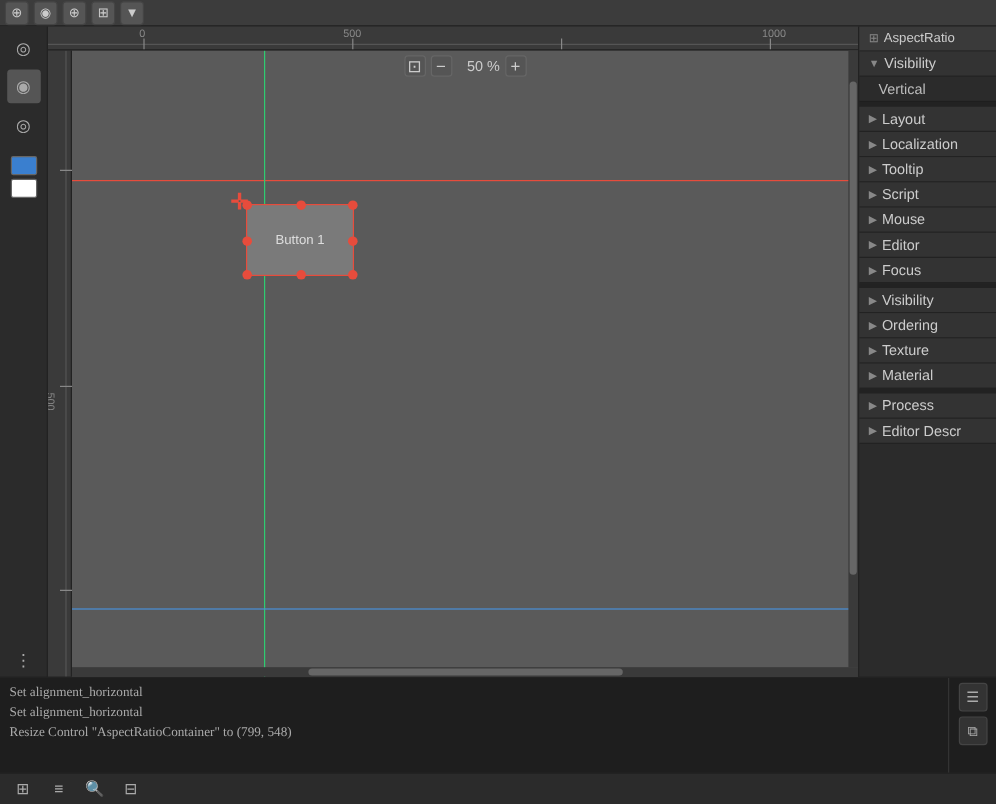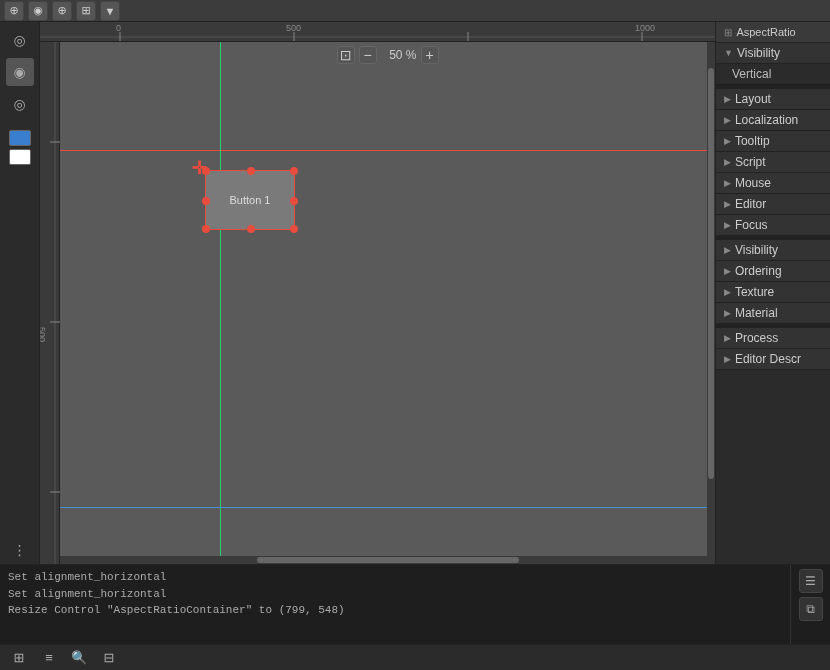--- a/index.html
+++ b/index.html
@@ -249,21 +249,21 @@
     .bottom-area {
       height: 80px;
       background: #1e1e1e;
       border-top: 1px solid #222;
       display: flex;
       flex-shrink: 0;
     }
     .log-panel {
       flex: 1;
       padding: 4px 8px;
-      font-family: Liberation Mono, monospace;
+      font-family: Liberation Serif, serif;
       font-size: 11px;
       color: #aaa;
       overflow: hidden;
     }
     .log-line { line-height: 1.5; }
     .log-toolbar {
       width: 40px;
       display: flex;
       flex-direction: column;
       align-items: center;

